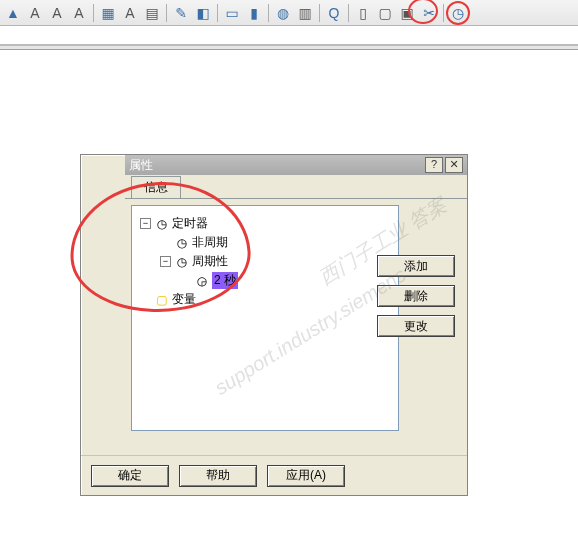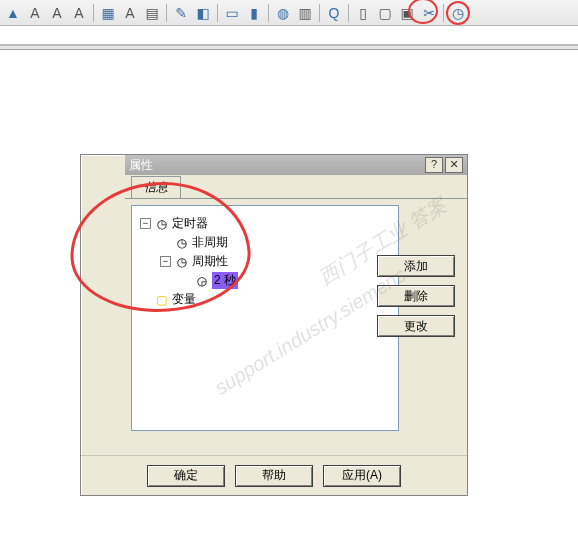--- a/index.html
+++ b/index.html
@@ -75,21 +75,20 @@
   }
   .tab {
     padding: 2px 12px;
     border: 1px solid #919b9c;
     border-bottom: none;
     background: #ece9d8;
     margin-right: 2px;
     font-size: 12px;
     position: relative;
     cursor: pointer;
-    font-style: italic;
   }
   .tab.active {
     background: #fcfcfe;
     border-bottom: 1px solid #fcfcfe;
     top: 1px;
   }
   .panel {
     margin: 6px;
     background: #fff;
     border: 1px solid #7f9db9;
@@ -120,21 +119,21 @@
     height: 22px;
     background: #ece9d8;
     border: 1px solid #404040;
     box-shadow: 1px 1px 0 #fff inset, -1px -1px 0 #808080 inset;
     font-size: 12px;
     cursor: pointer;
   }
   .bottom-buttons {
     position: absolute; left: 0; right: 0; bottom: 0;
     height: 40px;
-    display: flex; align-items: center; justify-content: center;
+    display: flex; align-items: center; 
     gap: 10px;
     border-top: 1px solid #c8c4b8;
     padding: 0 10px;
   }
   .bottom-buttons .btn { width: 78px; }
   
   .red-oval {
     position: absolute;
     left: 70px; top: 182px;
     width: 180px; height: 130px;

